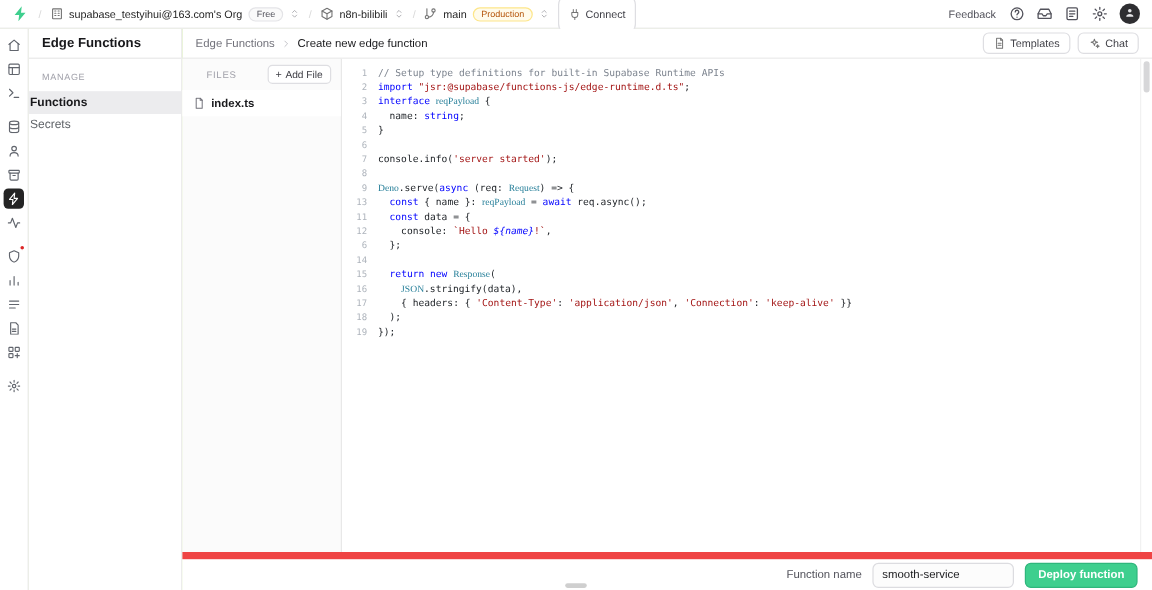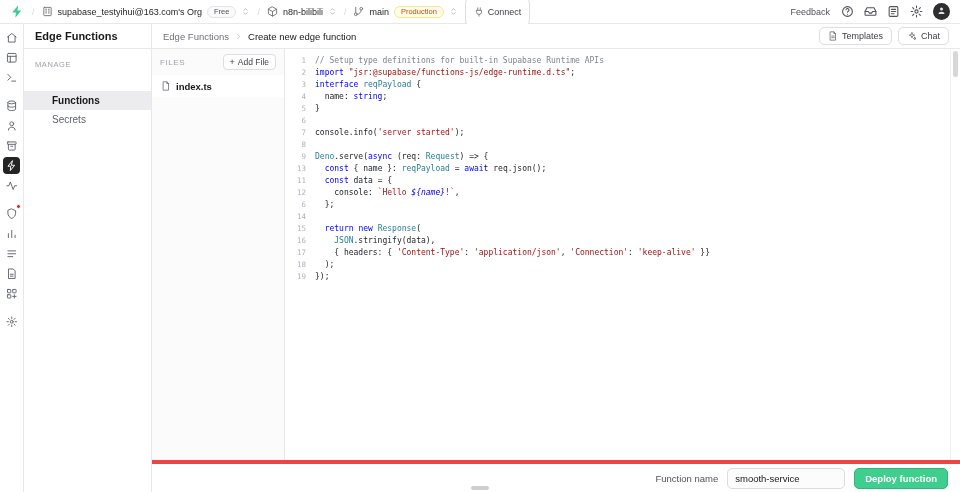--- a/index.html
+++ b/index.html
@@ -40,58 +40,58 @@
   .nav-rail { width:24px; flex:0 0 24px; background:#fff; border-right:1px solid #e8e8e8; display:flex; flex-direction:column; align-items:center; padding:5px 0; gap:3px; }
   .rail-item { position:relative; width:17px; height:17px; flex:0 0 17px; border-radius:4px; display:flex; align-items:center; justify-content:center; color:#61656d; cursor:pointer; }
   .rail-item svg { width:11.5px; height:11.5px; }
   .rail-item.active { background:#242424; color:#fff; }
   .rail-item.gap { margin-top:8px; }
   .notif-dot { position:absolute; top:-1px; right:-1px; width:5px; height:5px; background:#dc2626; border:1px solid #fff; border-radius:50%; }
 
   .sidebar { width:128px; flex:0 0 128px; background:#fff; border-right:1px solid #e8e8e8; display:flex; flex-direction:column; }
   .sidebar-header { height:25px; flex:0 0 25px; display:flex; align-items:center; padding:0 11px; border-bottom:1px solid #e8e8e8; font-size:11px; font-weight:700; color:#18181b; }
   .sidebar-section { padding:11px 0; }
-  .sidebar-section-label { font-size:7.5px; letter-spacing:.6px; color:#a1a1aa; padding:0 11px; margin-bottom:22px; }
-  .sidebar-item { font-size:10px; color:#5f6368; padding:4px 28px; cursor:pointer; }
+  .sidebar-section-label { font-size:7.5px; letter-spacing:.6px; color:#a1a1aa; padding:0 11px; margin-bottom:7px; }
+  .sidebar-item { font-size:10px; color:#5f6368; padding:4px 1px; cursor:pointer; }
   .sidebar-item.active { background:#ececee; color:#18181b; font-weight:700; }
 
   .main { flex:1; min-width:0; display:flex; flex-direction:column; background:#fff; }
   .page-header { height:25px; flex:0 0 25px; border-bottom:1px solid #e8e8e8; display:flex; align-items:center; justify-content:space-between; padding:0 11px; }
   .breadcrumb { display:flex; align-items:center; gap:5px; font-size:9.5px; }
   .bc-parent { color:#71717a; cursor:pointer; }
   .bc-chev { color:#bcbcc2; }
   .bc-chev svg { width:9px; height:9px; }
   .bc-current { color:#18181b; }
   .header-actions { display:flex; align-items:center; gap:6px; }
 
   .content-row { flex:1; display:flex; min-height:0; }
   .files-panel { width:133px; flex:0 0 133px; background:#fbfbfb; border-right:1px solid #e8e8e8; display:flex; flex-direction:column; }
   .files-header { display:flex; align-items:center; justify-content:space-between; padding:5px 8px; }
-  .files-title { font-size:8px; letter-spacing:.6px; color:#a1a1aa; }
+  .files-title { font-size:8px; letter-spacing:.6px; color:#a1a1aa;margin-left:12px; }
   .add-file-btn { display:inline-flex; align-items:center; gap:3px; height:16px; padding:0 6px; border:1px solid #dedee2; border-radius:4px; background:#fff; font-size:8.5px; color:#3f3f46; cursor:pointer; font-family:inherit; }
   .plus { font-size:9px; line-height:1; }
   .file-item { display:flex; align-items:center; gap:5px; height:22px; padding:0 9px; font-size:9.5px; color:#52525b; cursor:pointer; }
   .file-item.active { background:#fff; color:#18181b;font-weight:bold; }
   .file-icon { display:flex; color:#71717a; }
   .file-icon svg { width:10px; height:10px; }
 
   .editor { flex:1; position:relative; min-width:0; background:#fff; padding-top:5px; font-family:"DejaVu Sans Mono","Liberation Mono",monospace; font-size:8px; overflow:hidden; cursor:text; }
   .code-line { display:flex; align-items:center; height:12px; }
   .line-num { width:30px; flex:0 0 30px; text-align:right; padding-right:9px; color:#aeb4bc; font-size:7.5px; }
   .line-content { white-space:pre; }
   .tok-plain { color:#1b1f24; }
   .tok-comment { color:#7d848f; }
   .tok-keyword { color:#0000ff; }
   .tok-string { color:#a31515; }
-  .tok-type { color:#267f99; }
+  .tok-type { color:#267f99;font-family:Liberation Serif, serif; }
   .tok-interp { color:#0000ff;font-style:italic; }
   .scroll-track { position:absolute; top:0; right:0; bottom:0; width:10px; border-left:1px solid #f1f1f1; }
   .scroll-thumb { position:absolute; top:2px; right:2px; width:5px; height:26px; border-radius:3px; background:#d7d7d9; cursor:grab; }
 
-  .bottom-bar { height:32px; flex:0 0 32px; border-top:4px solid #ef4444; display:flex; align-items:center; justify-content:flex-end; gap:9px; padding:0 12px; background:#fff; }
+  .bottom-bar { height:32px; flex:0 0 32px; border-top:6px solid #ef4444; display:flex; align-items:center; justify-content:flex-end; gap:9px; padding:0 12px; background:#fff; }
   .fn-label { font-size:9.5px; color:#52525b; }
   .fn-input { width:118px; height:21px; border:1px solid #dcdce0; border-radius:5px; background:#fcfcfc; padding:0 7px; font-size:9.5px; color:#18181b; font-family:inherit; }
   .deploy-btn { height:21px; padding:0 10px; border:1px solid #2fb67c; border-radius:5px; background:#3ECF8E; color:#fff; font-size:9.5px; font-weight:700; cursor:pointer; font-family:inherit; }
 
   .drag-handle { position:absolute; left:50%; bottom:2px; transform:translateX(-50%); width:18px; height:4px; border-radius:2px; background:#cfcfcf; cursor:row-resize; }
 </style>
 </head>
 <body>
 
 <div class="app">
@@ -394,21 +394,21 @@
               <div class="code-line">
                 <span class="line-num">8</span>
                 <span class="line-content"></span>
               </div>
               <div class="code-line">
                 <span class="line-num">9</span>
                 <span class="line-content"><span class="tok-type">Deno</span><span class="tok-plain">.serve(</span><span class="tok-keyword">async</span><span class="tok-plain"> (req: </span><span class="tok-type">Request</span><span class="tok-plain">) =&gt; {</span></span>
               </div>
               <div class="code-line">
                 <span class="line-num">13</span>
-                <span class="line-content"><span class="tok-plain">  </span><span class="tok-keyword">const</span><span class="tok-plain"> { name }: </span><span class="tok-type">reqPayload</span><span class="tok-plain"> = </span><span class="tok-keyword">await</span><span class="tok-plain"> req.json();</span></span>
+                <span class="line-content"><span class="tok-plain">  </span><span class="tok-keyword">const</span><span class="tok-plain"> { name }: </span><span class="tok-type">reqPayload</span><span class="tok-plain"> = </span><span class="tok-keyword">await</span><span class="tok-plain"> req.async();</span></span>
               </div>
               <div class="code-line">
                 <span class="line-num">11</span>
                 <span class="line-content"><span class="tok-plain">  </span><span class="tok-keyword">const</span><span class="tok-plain"> data = {</span></span>
               </div>
               <div class="code-line">
                 <span class="line-num">12</span>
                 <span class="line-content"><span class="tok-plain">    console: </span><span class="tok-string">`Hello </span><span class="tok-interp">${name}</span><span class="tok-string">!`</span><span class="tok-plain">,</span></span>
               </div>
               <div class="code-line">

